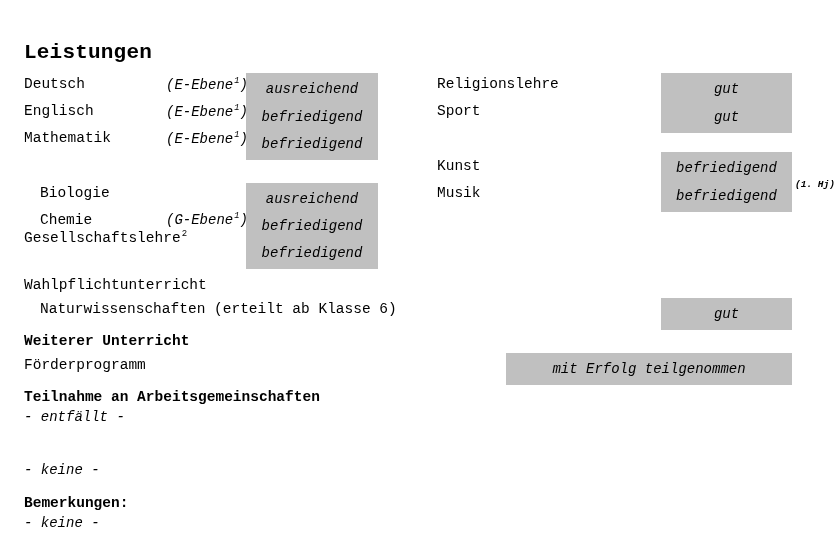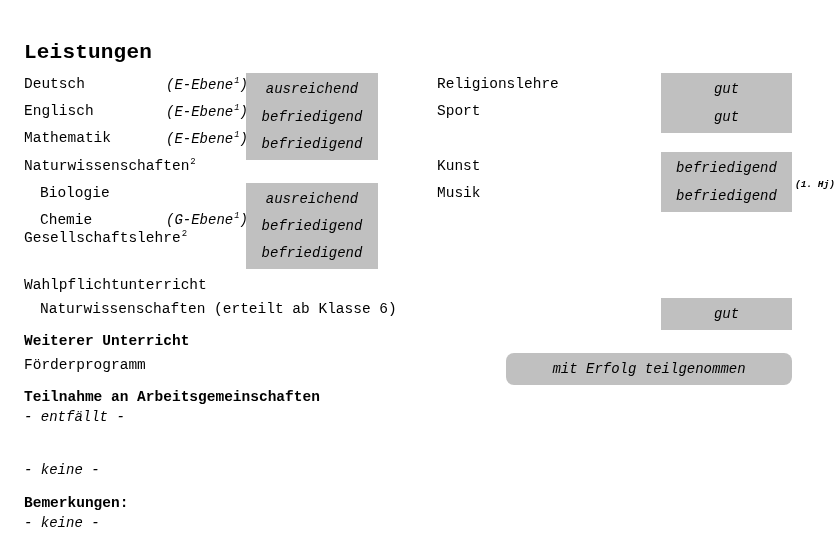--- a/index.html
+++ b/index.html
@@ -119,21 +119,20 @@
   </div>
 
   <div class="abs subject" style="left:24px; top:130px;">
     <span>Mathematik</span>
   </div>
   <div class="abs level" style="left:166px; top:131px;"><span>(E-Ebene</span><sup>1</sup><span>)</span></div>
   <div class="grade-box" style="left:246px; top:128px; width:132px;">
     <span>befriedigend</span>
   </div>
 
-  <div class="abs subject" style="left:24px; top:158px;"><span>Naturwissenschaften</span><sup>2</sup></div>
 
   <div class="abs subject" style="left:40px; top:185px;">
     <span>Biologie</span>
   </div>
   <div class="grade-box" style="left:246px; top:183px; width:132px;">
     <span>ausreichend</span>
   </div>
 
   <div class="abs subject" style="left:40px; top:212px;">
     <span>Chemie</span>
@@ -181,21 +180,21 @@
   <div class="abs sect-plain" style="left:24px; top:277px;">Wahlpflichtunterricht</div>
 
   <div class="abs sect-plain" style="left:40px; top:301px;">Naturwissenschaften (erteilt ab Klasse 6)</div>
   <div class="grade-box" style="left:661px; top:298px; width:131px;">
     <span>gut</span>
   </div>
 
   <div class="abs sect-bold" style="left:24px; top:333px;">Weiterer Unterricht</div>
 
   <div class="abs sect-plain" style="left:24px; top:357px;">Förderprogramm</div>
-  <div class="grade-box" style="left:506px; top:353px; width:286px;border-radius:8px;">
+  <div class="grade-box" style="left:506px; top:353px; width:286px;">
     <span>mit Erfolg teilgenommen</span>
   </div>
 
   <div class="abs sect-bold" style="left:24px; top:389px;">Teilnahme an Arbeitsgemeinschaften</div>
   <div class="abs note-italic" style="left:24px; top:409px;">- entfällt -</div>
 
   <div class="abs note-italic" style="left:24px; top:462px;">- keine -</div>
 
   <div class="abs sect-bold" style="left:24px; top:495px;">Bemerkungen:</div>
   <div class="abs note-italic" style="left:24px; top:515px;">- keine -</div>

